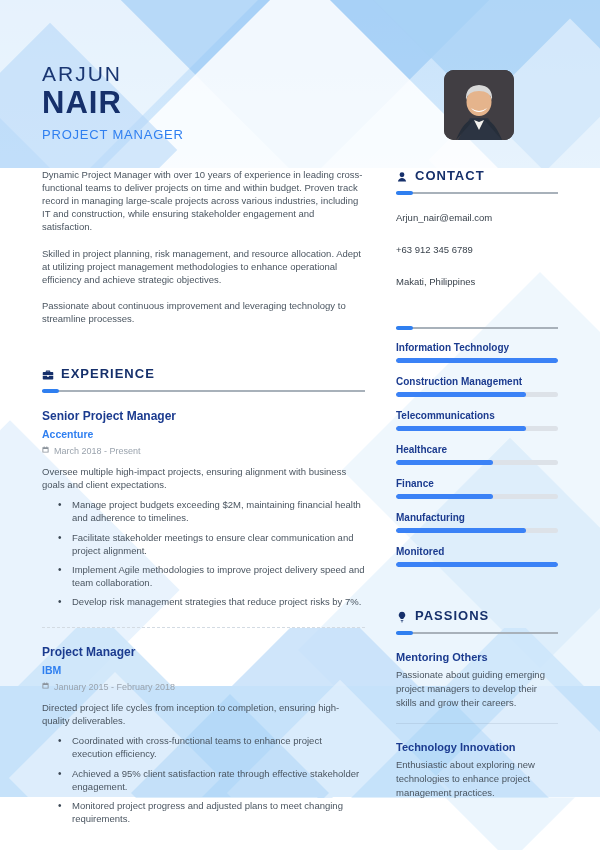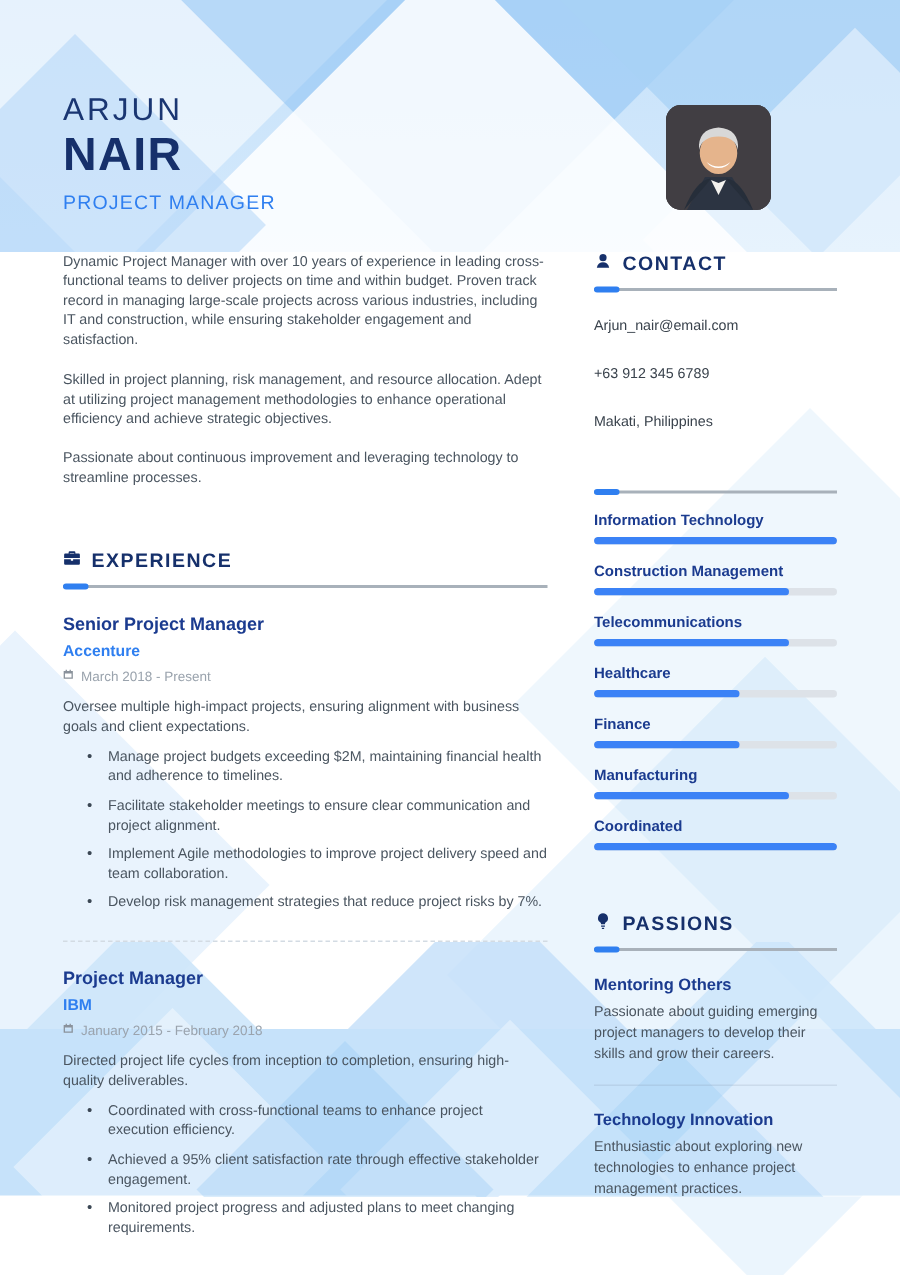--- a/index.html
+++ b/index.html
@@ -47,21 +47,21 @@
   .role       { font-size: 13px; font-weight: 500; letter-spacing: 0.8px; color: #2f7ff0; margin-top: 6px; }
 
   .photo { position: absolute; left: 444px; top: 70px; width: 70px; height: 70px; border-radius: 10px; overflow: hidden; background: #3c3a3d; }
   .photo svg { display: block; }
 
   .columns { display: flex; padding: 0 42px; }
   .col-left { width: 323px; margin-right: 31px; }
   .col-right { width: 162px; }
 
   
-  .sec-head { display: flex; align-items: flex-start; gap: 7px; color: #16306b; font-size: 13px; font-weight: 800; letter-spacing: 1px; }
+  .sec-head { display: flex; align-items: flex-end; gap: 7px; color: #16306b; font-size: 13px; font-weight: 800; letter-spacing: 1px; }
   .sec-head .icn { display: inline-flex; width: 12px; height: 12px; flex: 0 0 auto; }
   .sec-rule { position: relative; height: 2px; background: #a8b1ba; margin-top: 9px; }
   .sec-rule::before { content: ""; position: absolute; left: 0; top: -1px; width: 17px; height: 4px; background: #2f7ff0; border-radius: 2px; }
 
   
   .summary { padding-top: 0px; }
   .summary p { font-size: 9.5px; line-height: 1.38; color: #4a5560; margin-bottom: 13px; }
   .summary p:last-child { margin-bottom: 0; }
 
   
@@ -261,21 +261,21 @@
               <div class="skill-fill" style="width: 60%;"></div>
             </div>
         </div>
         <div class="skill">
           <div class="skill-label">Manufacturing</div>
           <div class="skill-track">
               <div class="skill-fill" style="width: 80%;"></div>
             </div>
         </div>
         <div class="skill">
-          <div class="skill-label">Coordinated</div>
+          <div class="skill-label">Monitored</div>
           <div class="skill-track">
               <div class="skill-fill" style="width: 100%;"></div>
             </div>
         </div>
       </div>
 
       <div class="passions">
         <div class="sec-head">
           <span class="icn">
             <svg viewBox="0 0 16 16" width="12" height="12" fill="#16306b">

